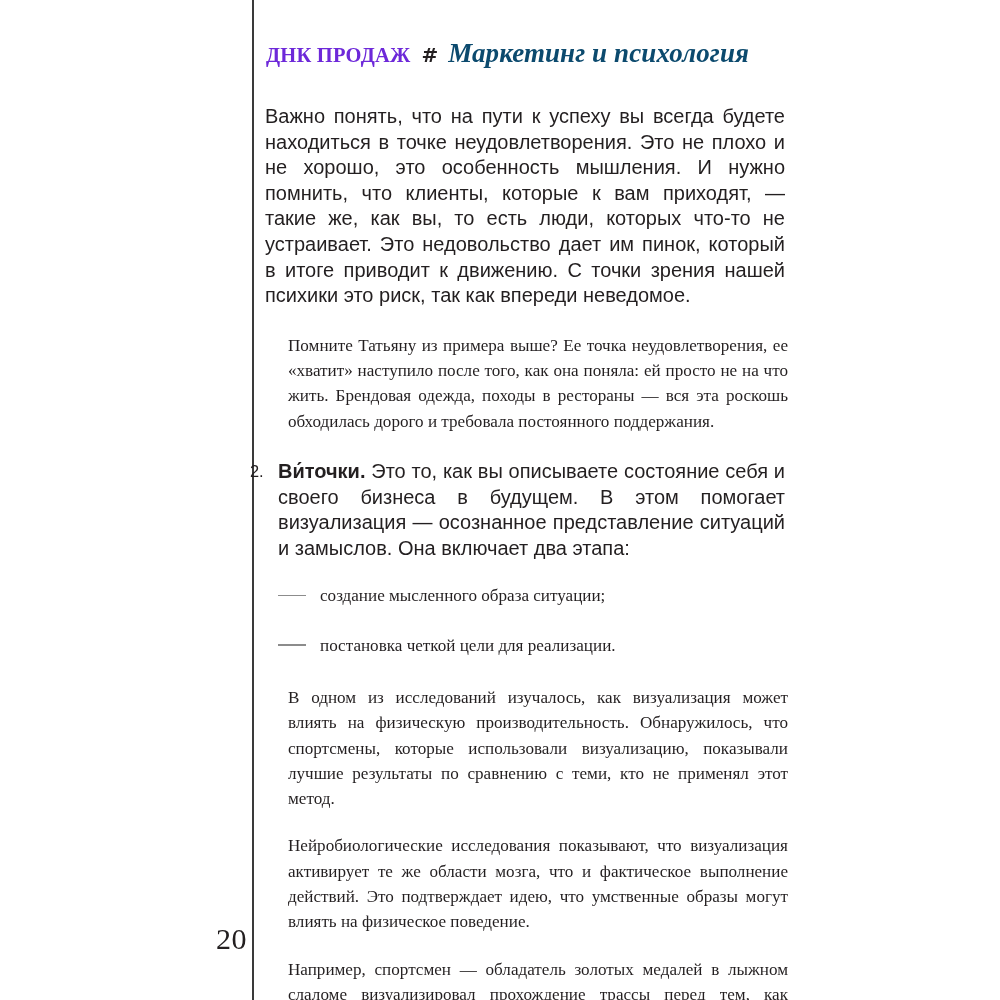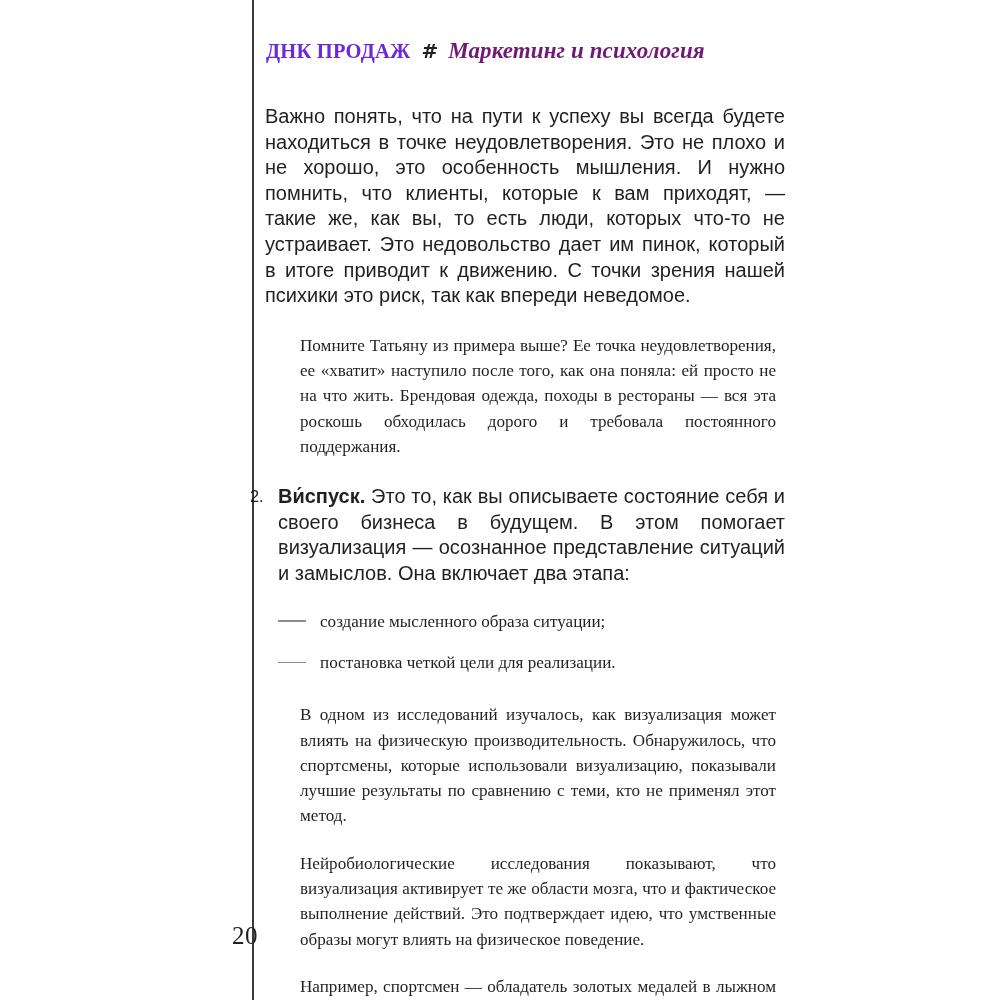--- a/index.html
+++ b/index.html
@@ -55,24 +55,24 @@
     font-family: "DejaVu Sans", sans-serif;
     font-size: 20px;
     font-weight: 700;
     color: #231f20;
     margin: 0 10px 0 11px;
     position: relative;
     top: 0px;
   }
   .rh-chapter {
     font-family: "Liberation Serif", serif;
-    font-size: 23px;
+    font-size: 27px;
     font-style: italic;
     font-weight: 700;
-    color: #701a75;
+    color: #0c4a6e;
     letter-spacing: 0.1px;
   }
 
   
   .column {
     position: absolute;
     left: 265px;
     top: 104px;
     width: 520px;
   }
@@ -84,21 +84,21 @@
     font-size: 20px;
     line-height: 25.6px;
     text-align: justify;
     text-justify: inter-word;
     color: #231f20;
     hyphens: manual;
   }
 
   
   p.serif {
-    margin: 12px;
+    margin: 0;
     font-family: "Liberation Serif", serif;
     font-size: 17.1px;
     line-height: 25.3px;
     text-align: justify;
     color: #231f20;
   }
 
   
   .inset {
     margin-left: 23px;
@@ -133,21 +133,21 @@
   }
 
   
   .dash-list {
     margin-top: 22px;
     margin-left: 13px;
   }
   .dash-item {
     display: flex;
     align-items: baseline;
-    margin-bottom: 16px;
+    margin-bottom: 24px;
   }
   .dash-item:last-child { margin-bottom: 18px; }
   .dash-rule {
     flex: 0 0 auto;
     width: 28px;
     height: 1.4px;
     background: #8c8c8c;
     margin-right: 14px;
     position: relative;
     top: -5px;
@@ -165,24 +165,24 @@
     width: 500px;
     margin-top: 27px;
   }
   .serif-stack p.serif + p.serif {
     margin-top: 22px;
   }
 
   
   .folio {
     position: absolute;
-    left: 232px;
+    left: 216px;
     top: 922px;
     font-family: "Liberation Serif", serif;
-    font-size: 25px;
+    font-size: 30px;
     color: #231f20;
     letter-spacing: 0.5px;
   }
 </style>
 </head>
 <body>
 
 <div class="page">
 
   <div class="spine-rule"></div>
@@ -197,21 +197,21 @@
 
     <p class="sans">Важно понять, что на пути к успеху вы всегда будете находиться в точке неудовлетворения. Это не плохо и не хорошо, это особенность мышления. И нужно помнить, что клиенты, которые к вам приходят, — такие же, как вы, то есть люди, которых что-то не устраивает. Это недовольство дает им пинок, который в итоге приводит к движению. С точки зрения нашей психики это риск, так как впереди неведомое.</p>
 
     <div class="inset">
       <p class="serif">Помните Татьяну из примера выше? Ее точка неудовлетворения, ее «хватит» наступило после того, как она поняла: ей просто не на что жить. Брендовая одежда, походы в рестораны — вся эта роскошь обходилась дорого и требовала постоянного поддержания.</p>
     </div>
 
     <div class="numbered">
       <span class="marker">2.</span>
       <div class="content">
-        <p class="sans"><b class="lead">Ви́спуск.</b><span> Это то, как вы описываете состояние себя и своего бизнеса в будущем. В этом помогает визуализация — осознанное представление ситуаций и замыслов. Она включает два этапа:</span></p>
+        <p class="sans"><b class="lead">Ви́точки.</b><span> Это то, как вы описываете состояние себя и своего бизнеса в будущем. В этом помогает визуализация — осознанное представление ситуаций и замыслов. Она включает два этапа:</span></p>
       </div>
     </div>
 
     <div class="dash-list">
       <div class="dash-item">
         <span class="dash-rule"></span>
         <span class="dash-text">создание мысленного образа ситуации;</span>
       </div>
       <div class="dash-item">
         <span class="dash-rule"></span>

